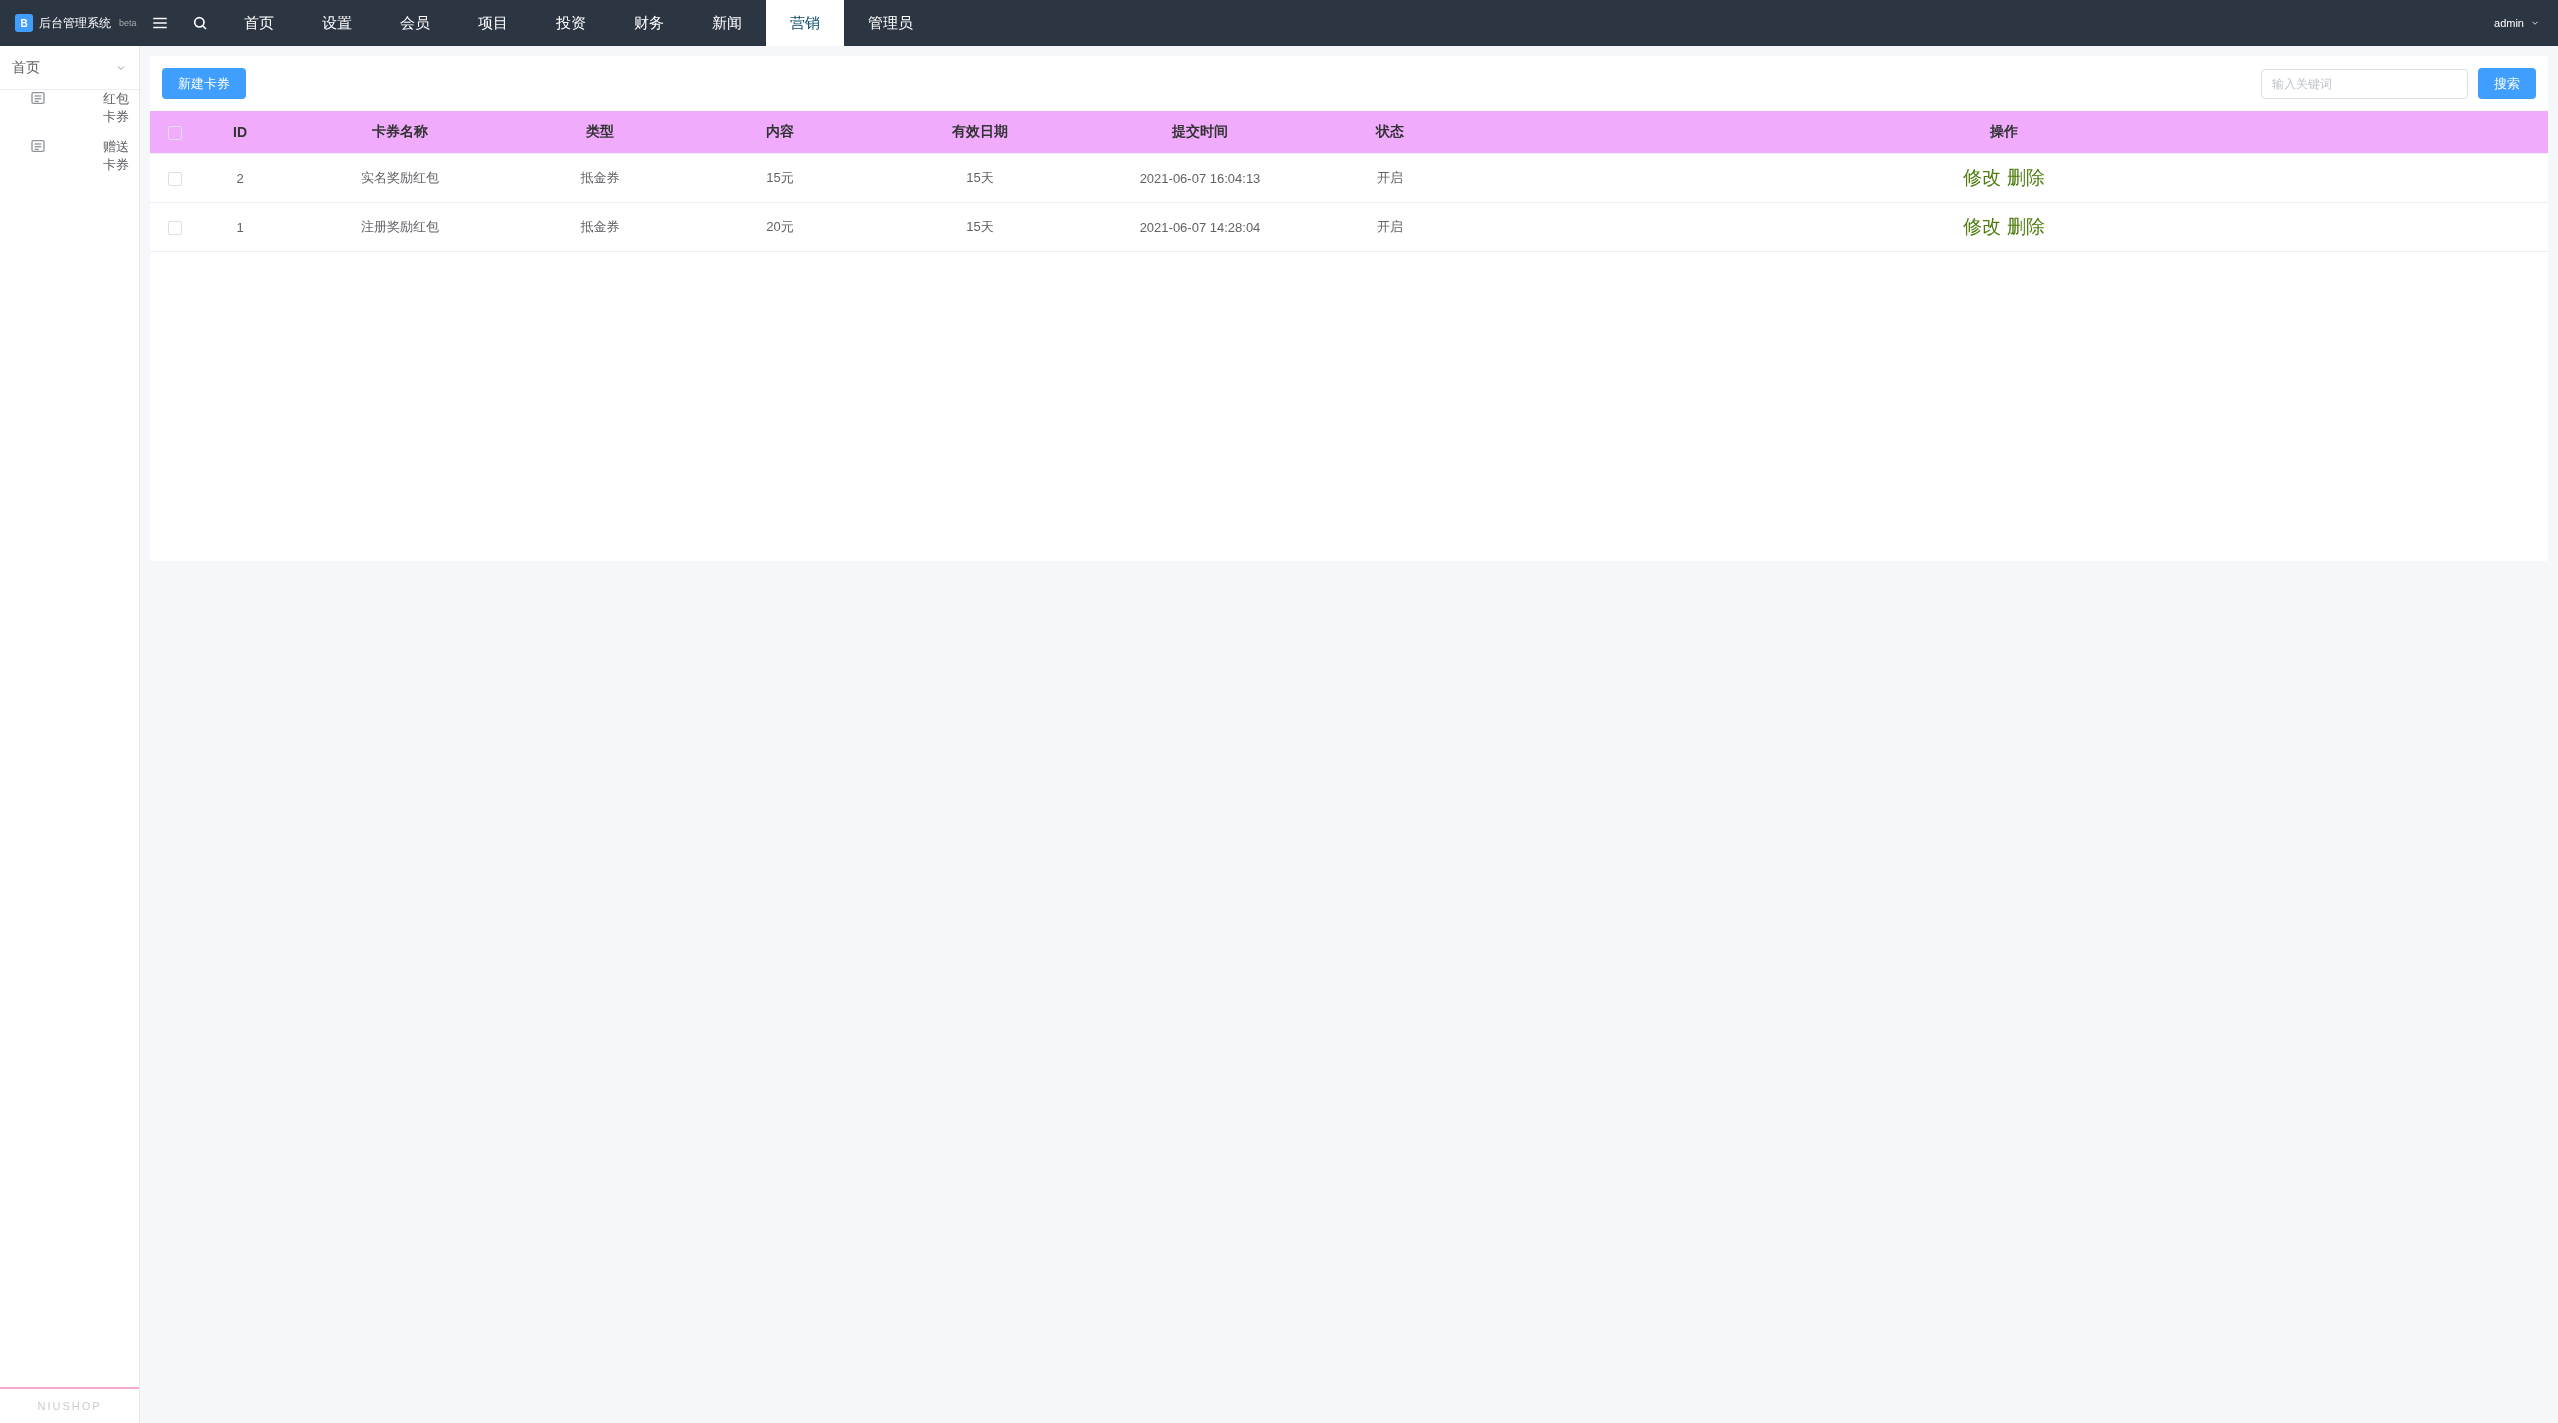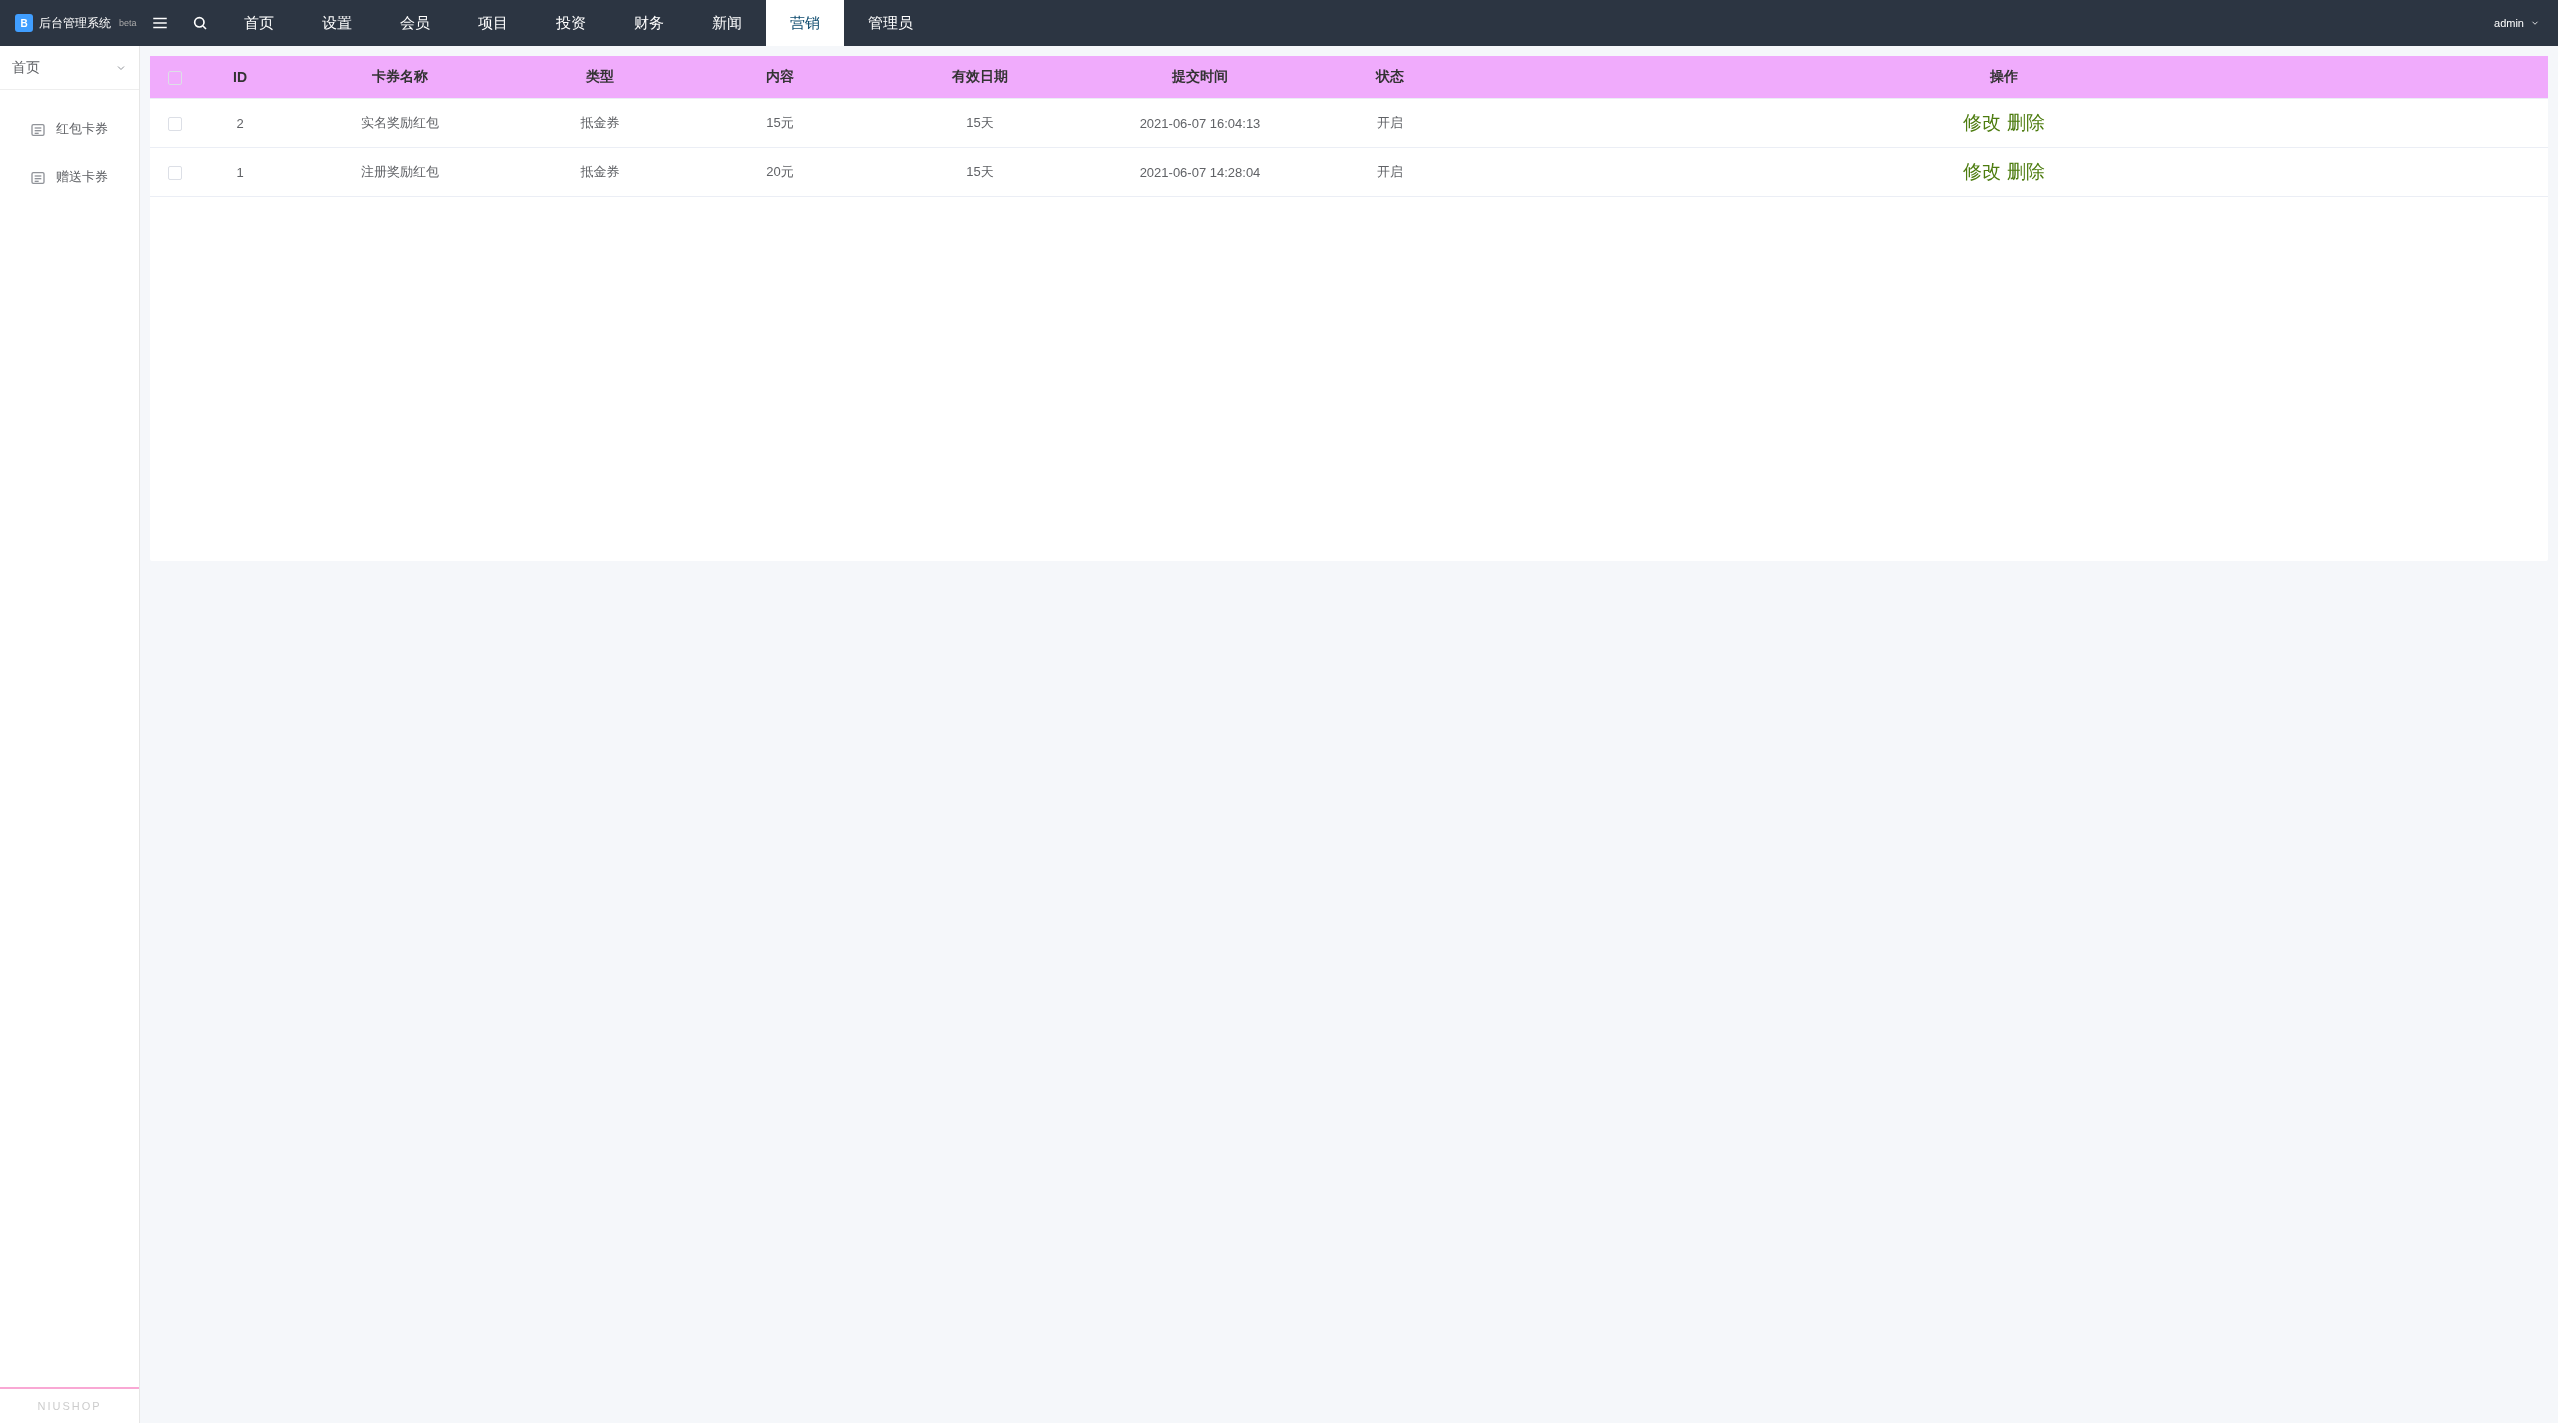--- a/index.html
+++ b/index.html
@@ -108,25 +108,26 @@
       padding: 0 12px;
       cursor: pointer;
       color: #606266;
     }
     .sidebar-items {
       flex: 1;
     }
     .sidebar-item {
       height: 48px;
       display: flex;
-      align-items: flex-end;
+      align-items: flex-start;
       padding-left: 30px;
       cursor: pointer;
       color: #606266;
       font-size: 13px;
+      gap: 47px;
     }
     .sidebar-icon {
       width: 16px;
       height: 16px;
       margin-right: 10px;
       flex-shrink: 0;
     }
     .sidebar-footer {
       height: 36px;
       border-top: 2px solid #f9a8d4;
@@ -293,20 +294,26 @@
             <line x1="7" y1="17" x2="13" y2="17"></line>
           </svg>
           <span>赠送卡券</span>
         </div>
       </div>
     <div class="sidebar-footer">NIUSHOP</div>
   </div>
 
   <div class="main">
     <div class="panel">
+      <div class="panel-header">
+        <button class="btn btn-primary">新建卡券</button>
+        <div class="spacer"></div>
+        <input class="search-input" type="text" placeholder="输入关键词" style="">
+        <button class="btn btn-primary">搜索</button>
+      </div>
 
       <table>
         <thead>
           <tr>
             <th class="col-check"><span class="checkbox"></span></th>
             <th class="col-id">ID</th>
             <th class="col-name">卡券名称</th>
             <th class="col-type">类型</th>
             <th class="col-content">内容</th>
             <th class="col-valid">有效日期</th>

